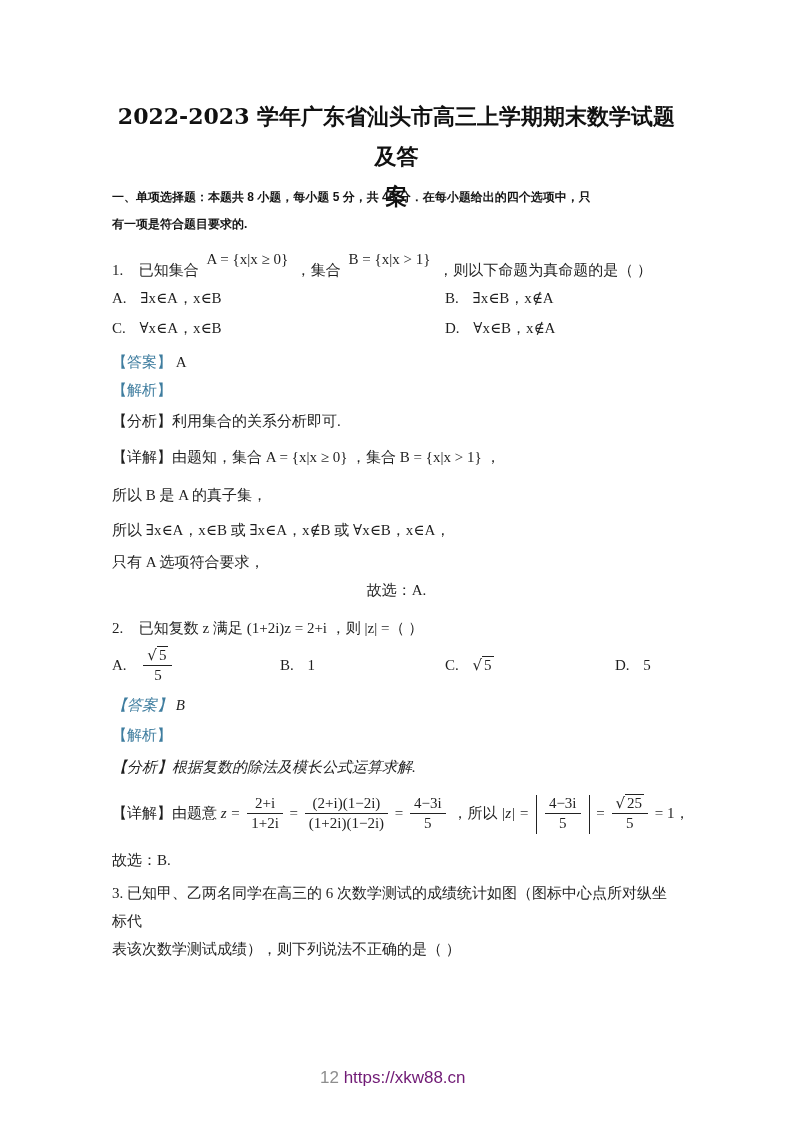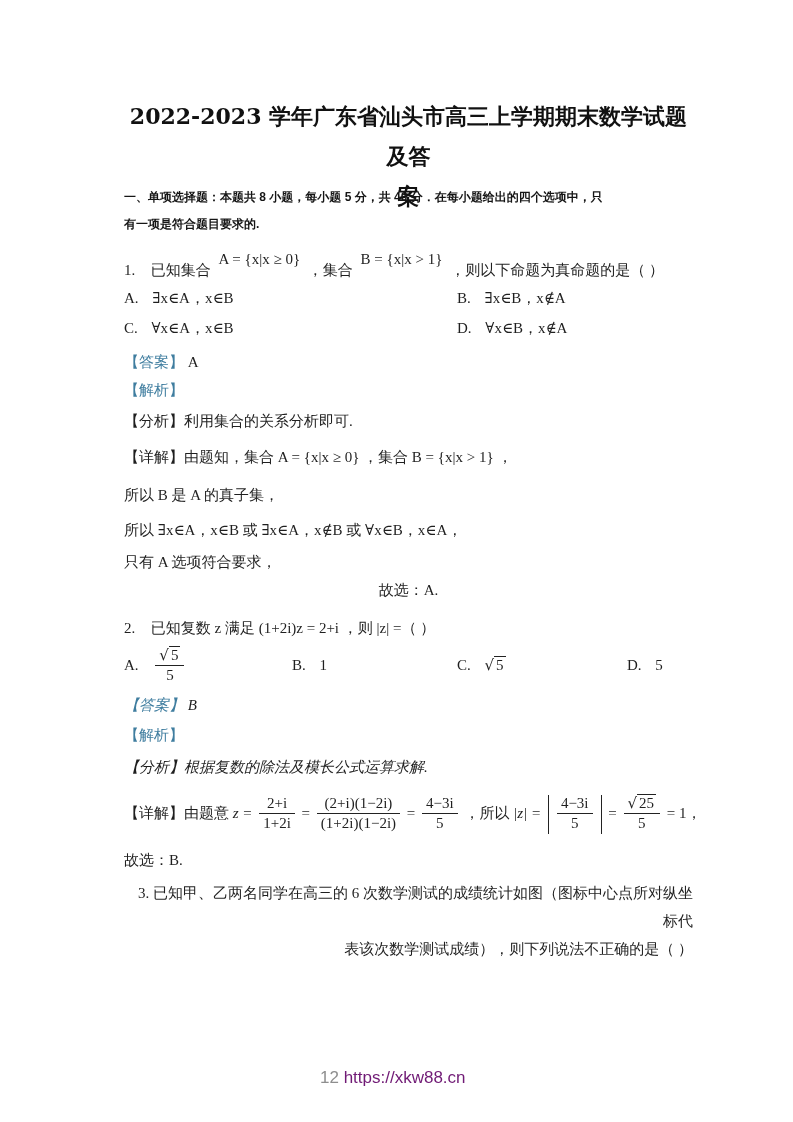--- a/index.html
+++ b/index.html
@@ -1,19 +1,19 @@
 <!DOCTYPE html>
 <html><head>
 <meta charset="utf-8">
 <title>doc</title>
 <style>
   html,body{margin:0;padding:0;background:#ffffff;}
   .page{position:relative;width:793px;height:1122px;background:#ffffff;overflow:hidden;
         font-family:"Liberation Serif","DejaVu Serif",serif;color:#1f1f1f;font-size:15px;}
-  .blk{position:absolute;left:124px;width:569px;line-height:20px;}
+  .blk{position:absolute;left:112px;width:569px;line-height:20px;}
   .title{top:96px;text-align:center;font-weight:bold;font-size:22px;line-height:40px;
          font-family:"DejaVu Serif","Liberation Serif",serif;color:#111;}
   .secthead{top:184px;line-height:27px;font-weight:bold;
             font-family:"Liberation Sans","DejaVu Sans",sans-serif;font-size:12px;color:#151515;}
   .q1stem{top:260px;}
   .raised{position:relative;top:-11px;display:inline-block;margin:0 4px;}
   .mathup{font-family:"Liberation Serif","DejaVu Serif",serif;}
   .mathit{font-family:"Liberation Serif","DejaVu Serif",serif;font-style:italic;}
   .optrow{height:22px;}
   .q1r1{top:288px;} .q1r2{top:318px;}
@@ -22,21 +22,21 @@
   .cC{position:absolute;left:333px;} .cD{position:absolute;left:503px;}
   .optlabel{margin-right:10px;}
   .tag{color:#3f7d9f;}
   .ans1{top:352px;} .jx1{top:380px;} .fx1{top:411px;}
   .dt1{top:445px;line-height:24px;} .l2{top:485px;} .l3{top:520px;} .l4{top:552px;} .l5{top:580px;text-align:center;}
   .q2stem{top:618px;}
   .q2opts{top:640px;height:50px;line-height:50px;}
   .ans2{top:695px;font-style:italic;} .jx2{top:725px;} .fx2{top:757px;font-style:italic;}
   .q2detail{top:788px;line-height:50px;white-space:nowrap;}
   .q2end{top:850px;}
-  .q3stem{top:879px;line-height:28px;text-align:right;}
+  .q3stem{top:879px;line-height:28px;}
   .frac{display:inline-block;vertical-align:middle;text-align:center;line-height:normal;
         font-family:"Liberation Serif","DejaVu Serif",serif;margin:0 3px;position:relative;top:-1px;}
   .fn{display:block;padding:0 4px;line-height:19px;}
   .fd{display:block;border-top:1px solid #222;padding:0 4px;line-height:19px;}
   .abs{display:inline-block;vertical-align:middle;border-left:1.5px solid #222;
        border-right:1.5px solid #222;padding:0 5px;margin:0 3px;line-height:normal;}
   .radsign{font-family:"DejaVu Sans","Liberation Sans",sans-serif;}
   .radarg{border-top:1px solid #222;padding:0 2px;}
   .footer{position:absolute;left:320px;top:1068px;font-family:"Liberation Sans","DejaVu Sans",sans-serif;
           font-size:17px;color:#8e8e8e;line-height:20px;}

